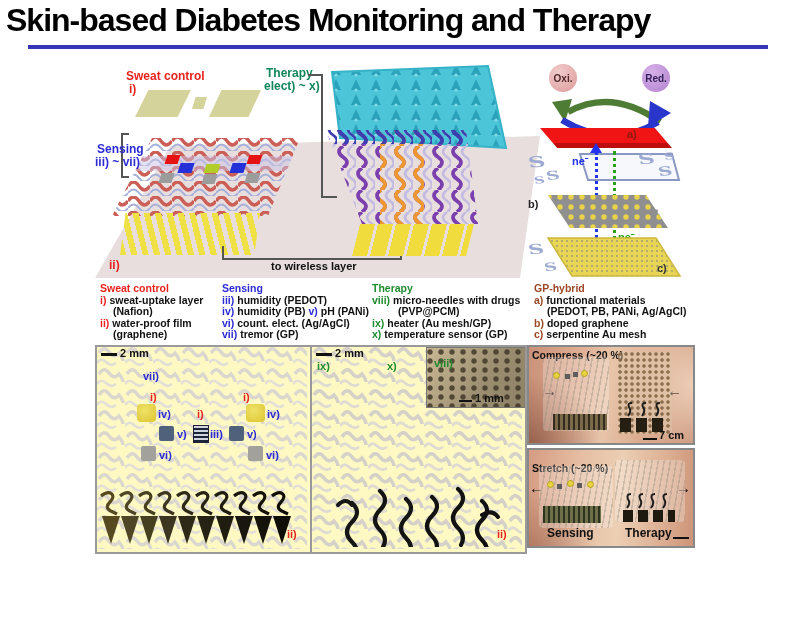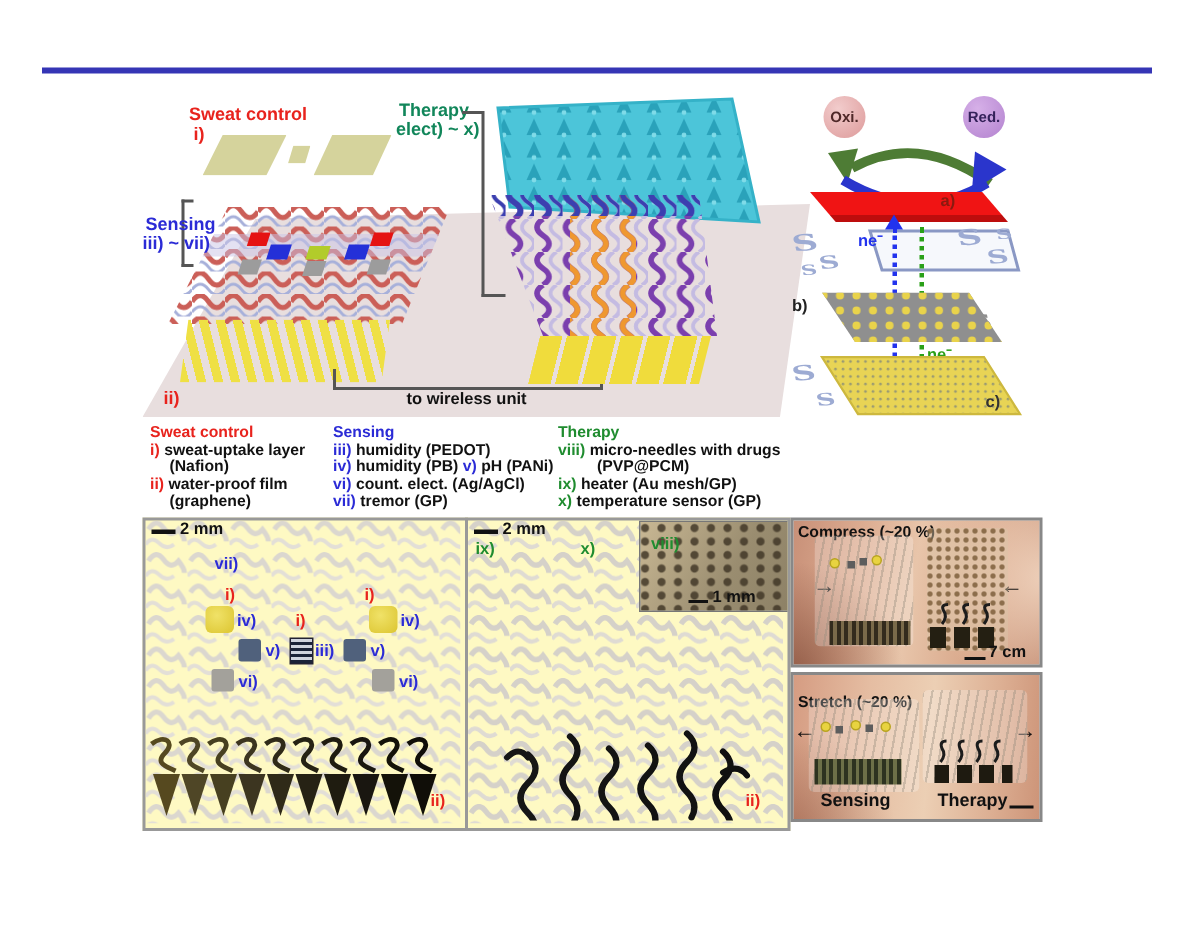--- a/index.html
+++ b/index.html
@@ -56,20 +56,21 @@
   .inset{position:absolute;border:1px solid #777;
          background-image:radial-gradient(circle at 3px 4px, rgba(60,50,35,.8) 2.2px, rgba(0,0,0,0) 3.2px),
            linear-gradient(120deg,#c9b894,#9a8d70 60%,#8d8166);
          background-size:11px 9px,100% 100%}
 </style>
 </head>
 <body>
 
 <div class="page">
 
+  <div class="title">Skin-based Diabetes Monitoring and Therapy</div>
   <div class="underline"></div>
 
   <div class="abs" style="left:0;top:55px;width:530px;height:230px">
 
     <div class="abs" style="left:95px;top:79px;width:445px;height:144px;background:#e8dede;
                 clip-path:polygon(16.9% 8.3%,100% 1.4%,95.5% 100%,0% 100%)"></div>
 
     <div class="abs" style="left:135px;top:35px;width:56px;height:27px;background:#d5d39c;clip-path:polygon(24% 0,100% 0,76% 100%,0 100%)"></div>
     <div class="abs" style="left:192px;top:42px;width:15px;height:12px;background:#d5d39c;clip-path:polygon(24% 0,100% 0,76% 100%,0 100%)"></div>
     <div class="abs" style="left:209px;top:35px;width:52px;height:27px;background:#d5d39c;clip-path:polygon(24% 0,100% 0,76% 100%,0 100%)"></div>
@@ -109,21 +110,21 @@
     <span class="lbl s12 blue" style="left:95px;top:101px">iii) ~ vii)</span>
 
     <div class="abs" style="left:120px;top:158px;width:140px;height:42px;clip-path:polygon(4% 0,100% 0,96% 100%,0 100%);
                 background:repeating-linear-gradient(76deg,#efe044 0 6px,rgba(239,224,68,0) 6px 11px)"></div>
 
     <span class="lbl s12 red" style="left:109px;top:204px">ii)</span>
 
     <div class="ln" style="left:222px;top:203px;width:180px;height:2px"></div>
     <div class="ln" style="left:222px;top:191px;width:2px;height:12px"></div>
     <div class="ln" style="left:400px;top:195px;width:2px;height:8px"></div>
-    <span class="lbl blk" style="left:271px;top:206px">to wireless unit</span>
+    <span class="lbl blk" style="left:271px;top:206px">to wireless layer</span>
 
     <span class="lbl s12 teal" style="left:266px;top:12px">Therapy</span>
     <span class="lbl s12 teal" style="left:264px;top:25px">elect) ~ x)</span>
     <div class="ln" style="left:308px;top:19px;width:14px;height:2px"></div>
     <div class="ln" style="left:321px;top:19px;width:2px;height:124px"></div>
     <div class="ln" style="left:321px;top:141px;width:16px;height:2px"></div>
 
     <svg class="abs" style="left:326px;top:7px" width="186" height="90" viewBox="0 0 186 90">
       <defs>
         <pattern id="pneed" width="20" height="15" patternUnits="userSpaceOnUse">
@@ -263,20 +264,27 @@
   </div>
 
   <div class="legend-col lg-ther" style="left:372px;top:283px">
     <div style="color:#1f8c2f">Therapy</div>
     <div><span class="num">viii)</span><span>micro-needles with drugs</span></div>
     <div class="ind2"><span>(PVP@PCM)</span></div>
     <div><span class="num">ix)</span><span>heater (Au mesh/GP)</span></div>
     <div><span class="num">x)</span><span>temperature sensor (GP)</span></div>
   </div>
 
+  <div class="legend-col lg-gp" style="left:534px;top:283px">
+    <div style="color:#9c4726">GP-hybrid</div>
+    <div><span class="num">a)</span><span>functional materials</span></div>
+    <div class="ind"><span>(PEDOT, PB, PANi, Ag/AgCl)</span></div>
+    <div><span class="num">b)</span><span>doped graphene</span></div>
+    <div><span class="num">c)</span><span>serpentine Au mesh</span></div>
+  </div>
 
   <div class="panel" style="left:95px;top:345px;width:213px;height:205px">
     <svg class="abs" style="left:0;top:0" width="210" height="202" viewBox="0 0 210 202">
       <defs>
         <pattern id="pf1" width="28" height="21" patternUnits="userSpaceOnUse">
           <path d="M2 6 q5 -8 10 -1 t10 1 q4 5 4 8" fill="none" stroke="#dbd7cf" stroke-width="3.4"></path>
           <path d="M0 16 q4 -6 9 -1 t10 1" fill="none" stroke="#e3dfd7" stroke-width="2.6"></path>
         </pattern>
       </defs>
       <rect width="210" height="202" fill="url(#pf1)"></rect>

